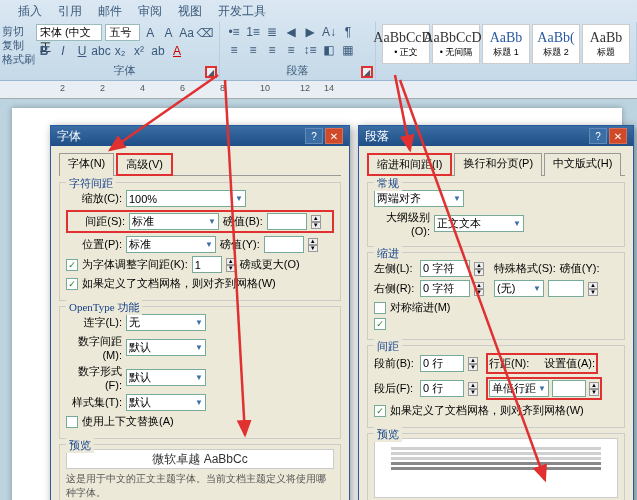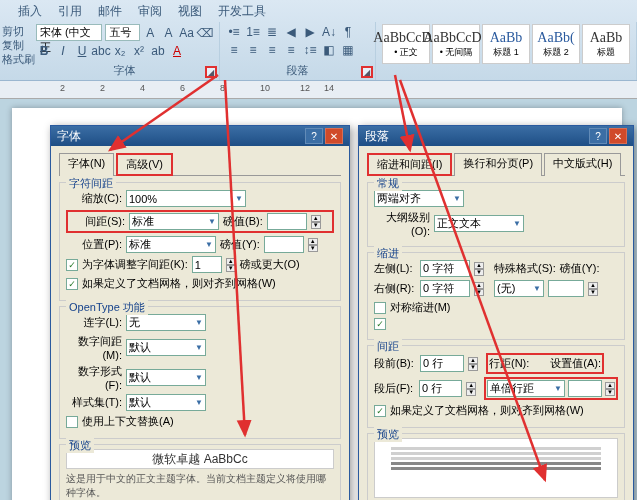--- a/index.html
+++ b/index.html
@@ -33,21 +33,21 @@
   .dialog { position: absolute; background: #ece9d8; border: 1px solid #2a5a9e; box-shadow: 2px 2px 8px rgba(0,0,0,.4); font-size: 11px; }
   .dlg-title { background: linear-gradient(#3b6ea5,#1e4e85); color: #fff; padding: 3px 6px; display: flex; align-items: center; justify-content: space-between; height: 20px; font-size: 12px; }
   .dlg-ctl { display: flex; gap: 2px; }
   .dlg-ctl span { width: 18px; height: 16px; background: #d04a2a; color: #fff; display: flex; align-items: center; justify-content: center; font-size: 10px; border: 1px solid #fff3; }
   .dlg-ctl .q { background: #3b6ea5; }
   .dlg-body { padding: 6px 8px; }
   .tabs { display: flex; border-bottom: 1px solid #999; margin-bottom: 6px; }
   .tab { padding: 2px 8px; border: 1px solid #999; border-bottom: none; background: #ece9d8; margin-right: 2px; position: relative; top: 1px; }
   .tab.active { background: #ece9d8; border-bottom: 1px solid #ece9d8; }
   .grp { border: 1px solid #ccc; padding: 4px 6px 6px; margin-bottom: 5px; position: relative; }
-  .grp > .gtitle { position: absolute; top: -7px; left: 6px; background: #ece9d8; padding: 0 3px; color: #15428b; }
+  .grp > .gtitle { position: absolute; top: -7px; left: 6px; background: #ece9d8; padding: 0 3px; color: #15428b; font-family: Liberation Serif, serif; }
   .frow { display: flex; align-items: center; gap: 4px; margin: 3px 0; }
   .flabel { width: 56px; text-align: right; }
   .input { background: #fff; border: 1px solid #7a9; height: 17px; padding: 0 2px; display: inline-flex; align-items: center; justify-content: space-between; }
   .input .dd { color: #3b6ea5; font-size: 8px; }
   .spin { width: 10px; display: inline-flex; flex-direction: column; }
   .spin span { height: 7px; border: 1px solid #999; background: #eee; font-size: 6px; text-align: center; line-height: 5px; }
   .chk { width: 12px; height: 12px; border: 1px solid #7a9; background: #fff; display: inline-flex; align-items: center; justify-content: center; font-size: 9px; color: #2a7a2a; }
   .preview { background: #fff; border: 1px solid #ccc; height: 20px; display: flex; align-items: center; justify-content: center; font-size: 12px; color: #333; }
   .preview-p { background: #fff; border: 1px solid #ccc; height: 60px; padding: 6px; }
   .pline { height: 3px; background: #d0d0d0; margin: 2px 10px; }
@@ -344,34 +344,34 @@
     </div>
     <div class="grp">
       <span class="gtitle">间距</span>
       <div class="frow">
         <span style="width:42px">段前(B):</span>
         <span class="input" style="width:44px">0 行</span>
           <span class="spin">
             <span>▲</span>
             <span>▼</span>
           </span>
-        <span class="hl-red" style="padding:1px;margin-left:4px;display:inline-flex;gap:21px;align-items:center">
+        <span class="hl-red" style="padding:1px;margin-left:4px;display:inline-flex;gap:15px;align-items:center">
           <span>行距(N):</span>
           <span>设置值(A):</span>
         </span>
       </div>
       <div class="frow">
         <span style="width:42px">段后(F):</span>
         <span class="input" style="width:44px">0 行</span>
           <span class="spin">
             <span>▲</span>
             <span>▼</span>
           </span>
         <span class="hl-red" style="padding:1px;margin-left:4px;display:inline-flex;gap:3px;align-items:center">
-          <span class="input" style="width:78px">
+          <span class="input" style="width:60px">
               <span>单倍行距</span>
               <span class="dd">▼</span>
             </span>
           <span class="input" style="width:34px"></span>
             <span class="spin">
               <span>▲</span>
               <span>▼</span>
             </span>
         </span>
       </div>

